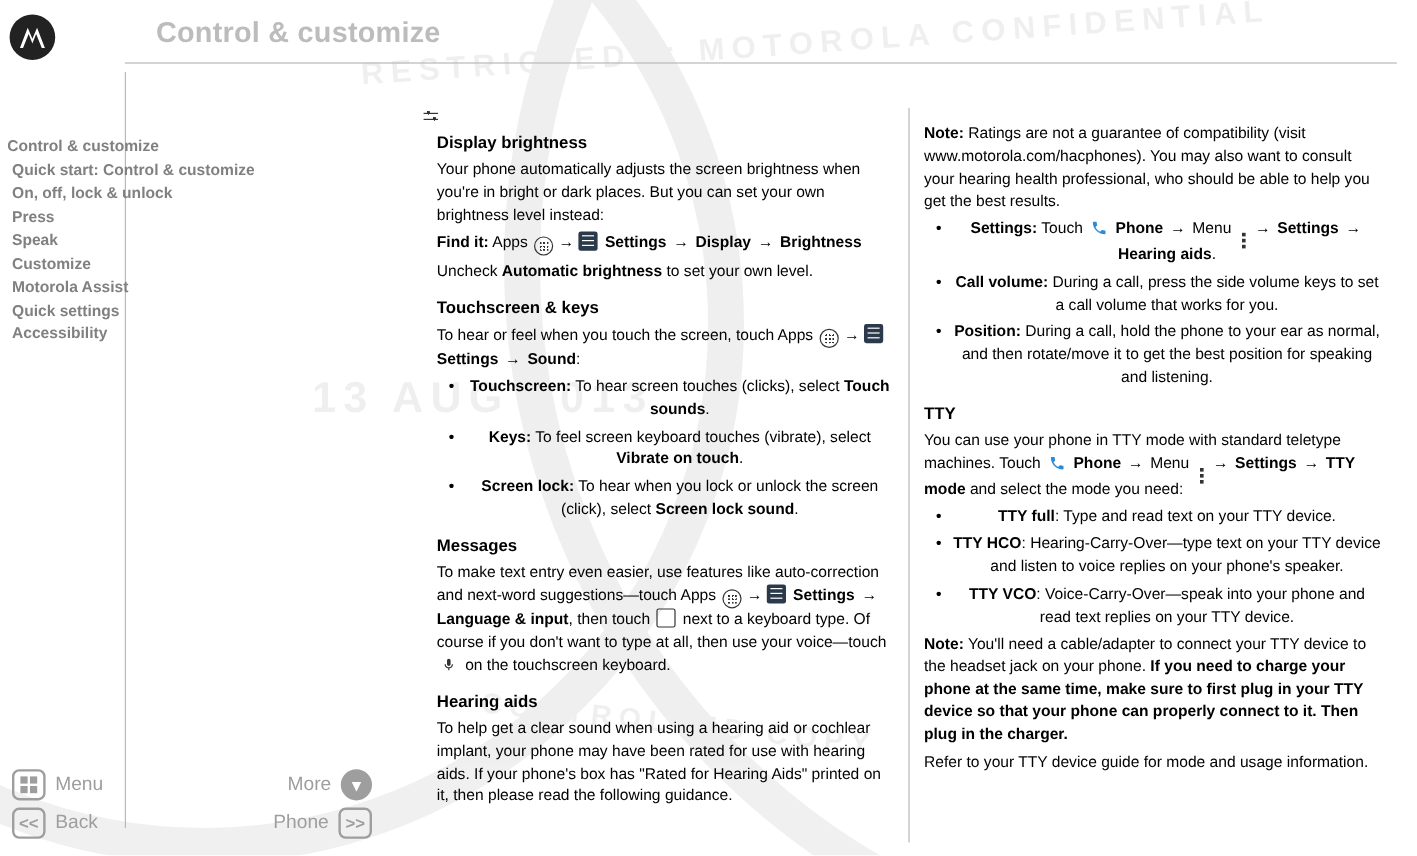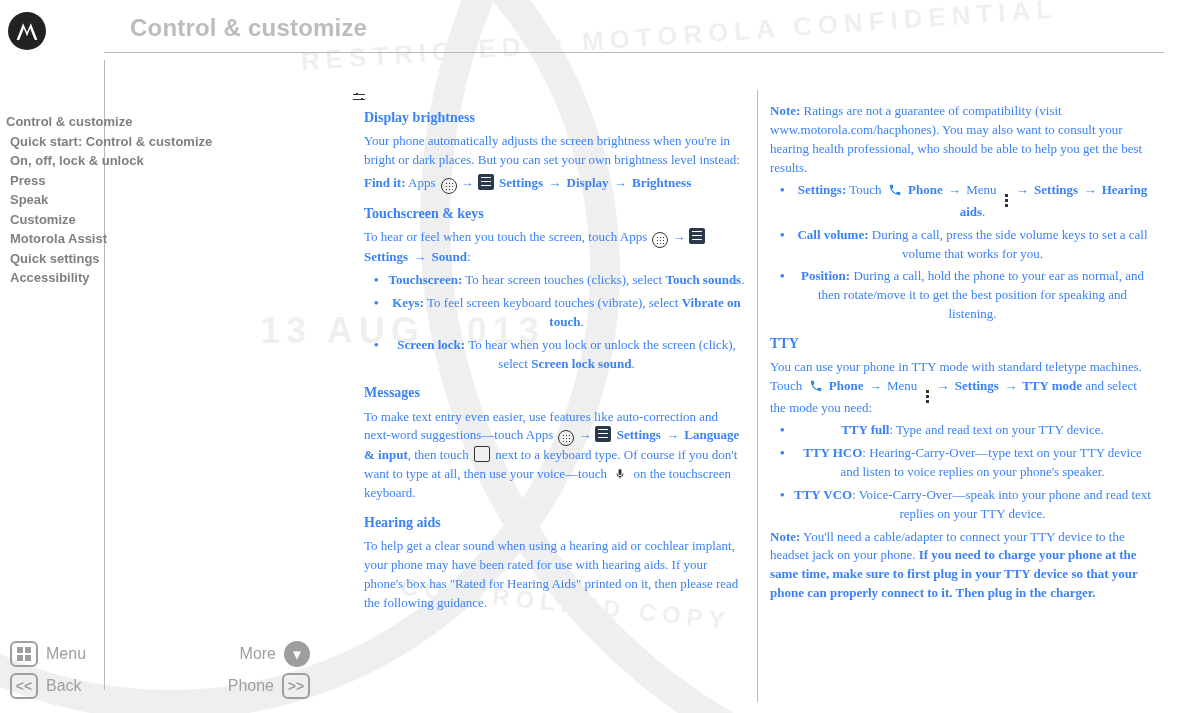--- a/index.html
+++ b/index.html
@@ -123,22 +123,21 @@
     left: 352px; top: 90px;
     width: 820px; height: 612px;
     display: flex;
     gap: 0;
   }
   .col {
     width: 405px;
     padding: 8px 12px 0 12px;
     font-size: 13px;
     line-height: 1.45;
-    color: #3b82f6;
-    font-family: Liberation Serif, serif;
+    color: #000000;
   }
   .col-divider {
     width: 1px;
     background: #b8b8b8;
     margin: 0 0px;
   }
   h3 {
     margin: 10px 0 4px 0;
     font-size: 14px;
     font-weight: 700;
@@ -269,20 +268,23 @@
 </div>
 
 <div class="content">
 
   <div class="col">
     <h3>Display brightness</h3>
     <p>Your phone automatically adjusts the screen brightness when you're in bright or dark places. But you can set your own brightness level instead:</p>
     <p>
       <b>Find it:</b><span> Apps </span><span class="inline-icon apps"></span><span class="arrow">→</span><span class="inline-icon settings"></span><b> Settings </b><span class="arrow">→</span><b> Display </b><span class="arrow">→</span><b> Brightness</b>
     </p>
+    <p>
+      <span>Uncheck </span><b>Automatic brightness</b><span> to set your own level.</span>
+    </p>
 
     <h3>Touchscreen &amp; keys</h3>
     <p>
       <span>To hear or feel when you touch the screen, touch Apps </span><span class="inline-icon apps"></span><span class="arrow">→</span><span class="inline-icon settings"></span><b> Settings </b><span class="arrow">→</span><b> Sound</b>:
     </p>
     <div class="ul">
       <div class="li"><b>Touchscreen:</b><span> To hear screen touches (clicks), select </span><b>Touch sounds</b>.</div>
       <div class="li"><b>Keys:</b><span> To feel screen keyboard touches (vibrate), select </span><b>Vibrate on touch</b>.</div>
       <div class="li"><b>Screen lock:</b><span> To hear when you lock or unlock the screen (click), select </span><b>Screen lock sound</b>.</div>
     </div>
@@ -327,14 +329,15 @@
         </span><b> Phone </b><span class="arrow">→</span><span> Menu </span><span class="inline-icon menu"></span><span class="arrow">→</span><b> Settings </b><span class="arrow">→</span><b> TTY mode</b><span> and select the mode you need:</span>
     </p>
     <div class="ul">
       <div class="li"><b>TTY full</b><span>: Type and read text on your TTY device.</span></div>
       <div class="li"><b>TTY HCO</b><span>: Hearing-Carry-Over—type text on your TTY device and listen to voice replies on your phone's speaker.</span></div>
       <div class="li"><b>TTY VCO</b><span>: Voice-Carry-Over—speak into your phone and read text replies on your TTY device.</span></div>
     </div>
     <p>
       <b>Note:</b><span> You'll need a cable/adapter to connect your TTY device to the headset jack on your phone. </span><b>If you need to charge your phone at the same time, make sure to first plug in your TTY device so that your phone can properly connect to it. Then plug in the charger.</b>
     </p>
+    <p>Refer to your TTY device guide for mode and usage information.</p>
   </div>
 </div>
 
 </body></html>

